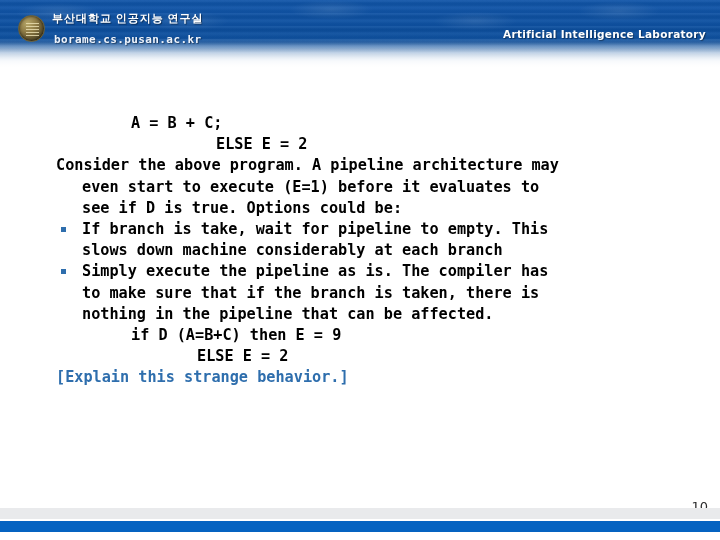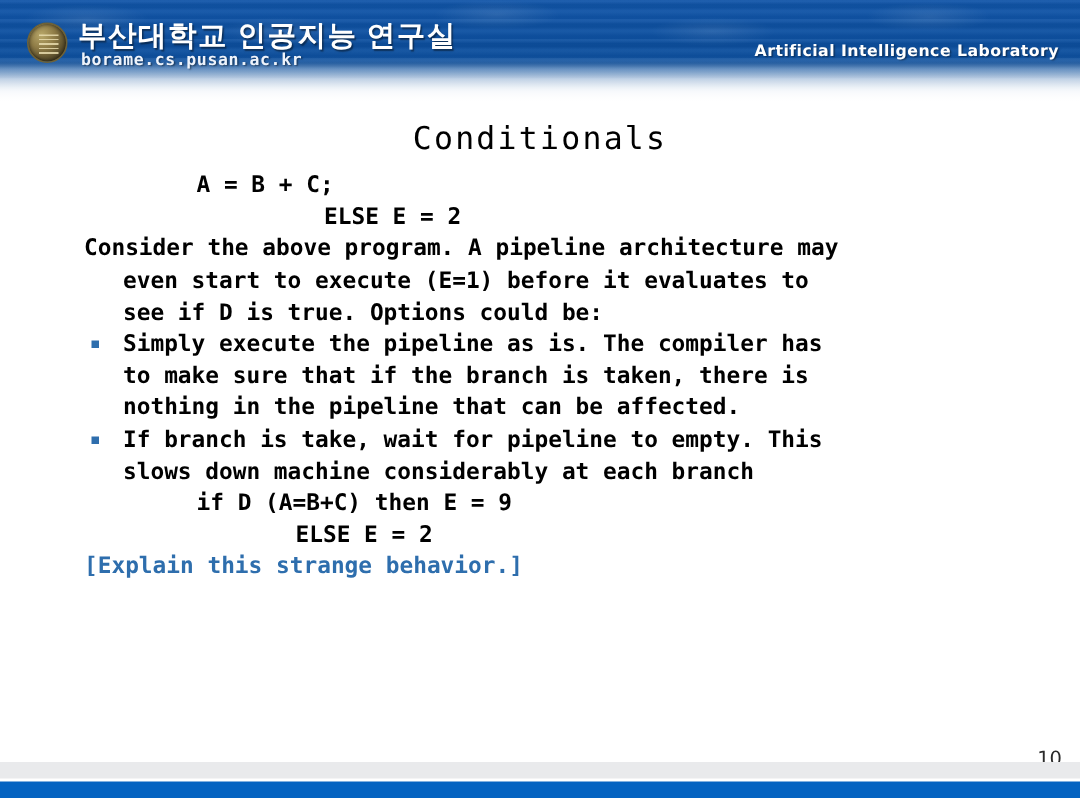--- a/index.html
+++ b/index.html
@@ -60,22 +60,22 @@
   }
   .logo-emblem:after{
     content:"";
     position:absolute; left:7px; top:7px; width:13px; height:13px;
     background:
       repeating-linear-gradient(to bottom, #e8dcae 0px, #e8dcae 1px, rgba(0,0,0,0) 1px, rgba(0,0,0,0) 3px);
     opacity:.85;
   }
   .lab-korean {
     position:absolute; left:52px; top:11px;
-    font-family:Liberation Sans, sans-serif;
-    font-size:19px; font-weight:bold; color:#ffffff;
+    font-family:Liberation Serif, serif;
+    font-size:11px; font-weight:bold; color:#ffffff;
     letter-spacing:1px;
     text-shadow:1px 1px 1px rgba(0,0,0,0.45);
     white-space:nowrap;
   }
   .lab-url {
     position:absolute; left:54px; top:33px;
     font-family:"DejaVu Sans Mono","Liberation Mono",monospace;
     font-size:11px; font-weight:bold; color:#eef3fb;
     letter-spacing:0.4px;
     text-shadow:1px 1px 1px rgba(0,0,0,0.4);
@@ -163,50 +163,49 @@
 
   <div class="banner">
     <div class="banner-bg"></div>
     <div class="banner-fade"></div>
     <div class="logo-emblem"></div>
     <div class="lab-korean">부산대학교 인공지능 연구실</div>
     <div class="lab-url">borame.cs.pusan.ac.kr</div>
     <div class="lab-en">Artificial Intelligence Laboratory</div>
   </div>
 
-  <div class="slide-title">Conditionals</div>
 
   <div class="body-area">
 
     <div class="code-block-1">
       <div class="code-line l1">A = B + C;</div>
       <div class="code-line l3">ELSE E = 2</div>
     </div>
 
     <div class="para">
       <span>Consider the above program. A pipeline architecture may</span>
       <span class="cont">even start to execute (E=1) before it evaluates to</span>
       <span class="cont">see if D is true. Options could be:</span>
     </div>
 
     <div class="bullets">
+
+      <div class="bullet-row">
+        <span class="bullet-marker"></span>
+        <span>If branch is take, wait for pipeline to empty. This</span>
+        <span class="cont">slows down machine considerably at each branch</span>
+      </div>
 
       <div class="bullet-row">
         <span class="bullet-marker"></span>
         <span>Simply execute the pipeline as is. The compiler has</span>
         <span class="cont">to make sure that if the branch is taken, there is</span>
         <span class="cont">nothing in the pipeline that can be affected.</span>
       </div>
 
-      <div class="bullet-row">
-        <span class="bullet-marker"></span>
-        <span>If branch is take, wait for pipeline to empty. This</span>
-        <span class="cont">slows down machine considerably at each branch</span>
-      </div>
-
     </div>
 
 
     <div class="code-block-2">
       <div class="code-line l1">if D (A=B+C) then E = 9</div>
       <div class="code-line l2">ELSE E = 2</div>
     </div>
 
     <div class="link-line">[Explain this strange behavior.]</div>
 

